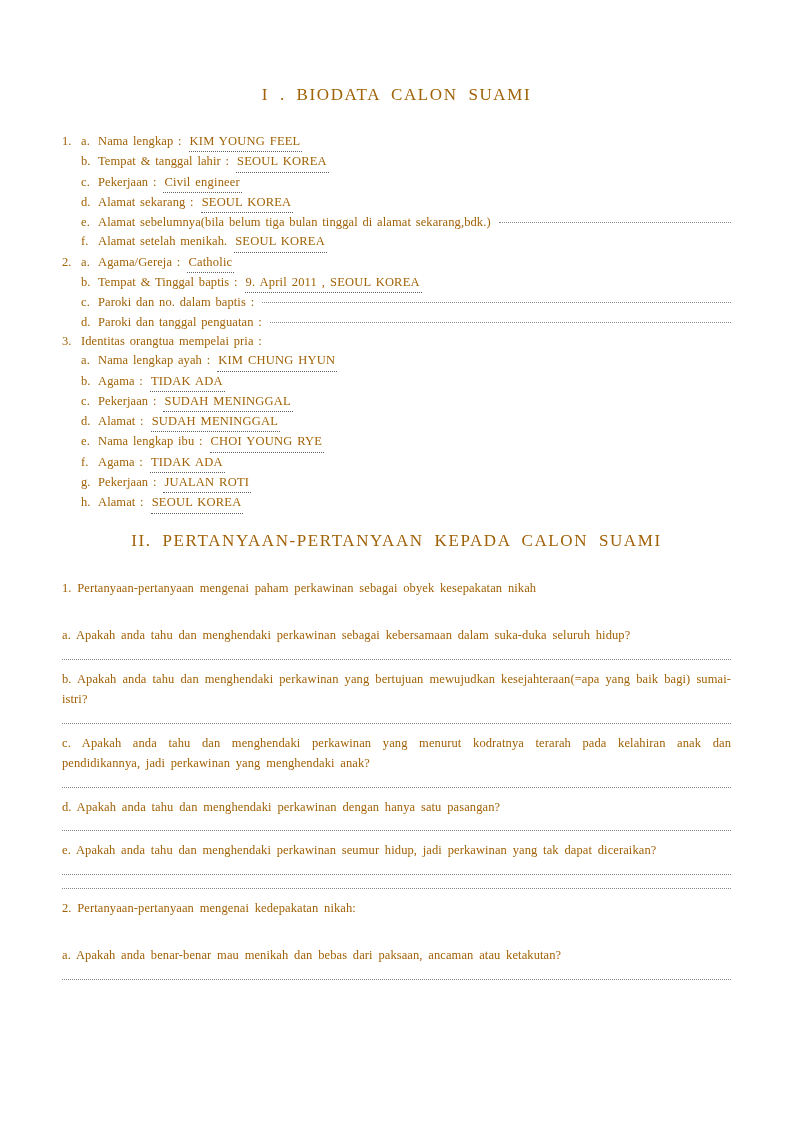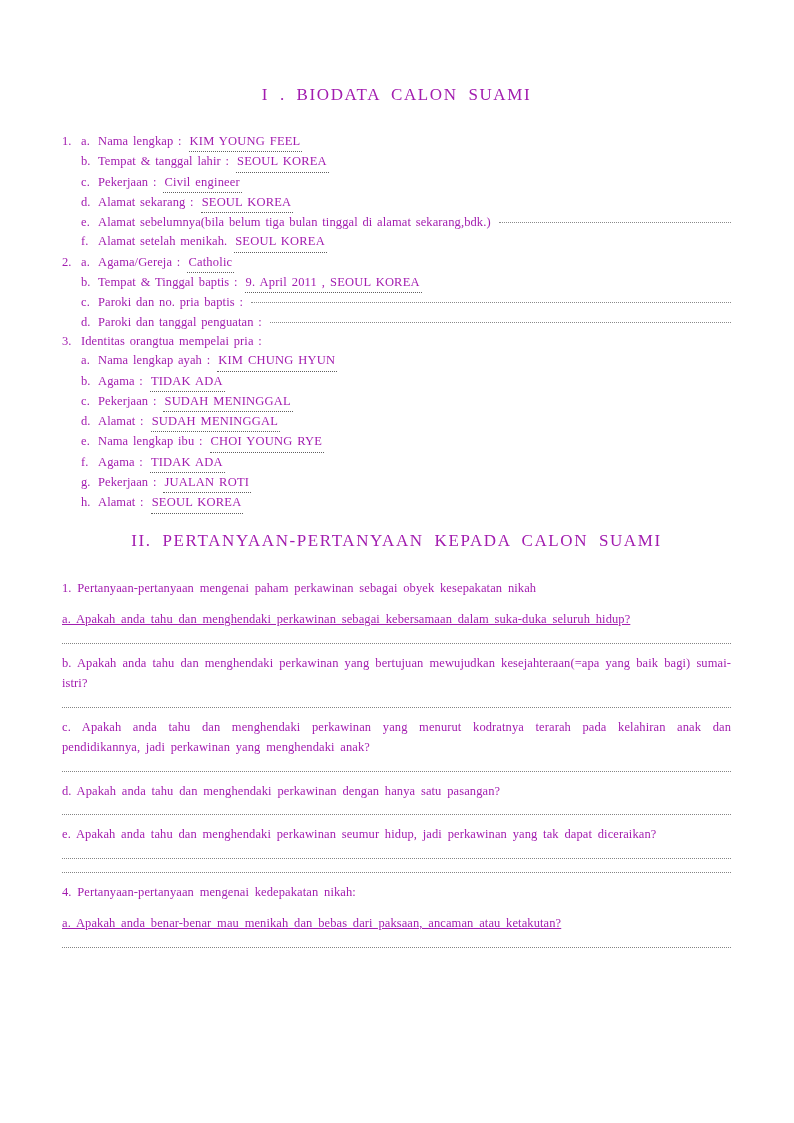--- a/index.html
+++ b/index.html
@@ -5,21 +5,21 @@
   html, body {
     margin: 0;
     padding: 0;
     background: #ffffff;
   }
   .page {
     position: relative;
     width: 794px;
     height: 1123px;
     background: #ffffff;
-    color: #a21caf;
+    color: #a16207;
     font-family: "Liberation Serif", "DejaVu Serif", serif;
     overflow: hidden;
     box-sizing: border-box;
     padding: 85px 63px 0 62px;
   }
   .sec-title {
     text-align: center;
     font-size: 17px;
     font-weight: normal;
     letter-spacing: 1.6px;
@@ -60,21 +60,21 @@
   .para {
     font-size: 12.5px;
     line-height: 20.5px;
     margin: 0;
     text-align: justify;
     word-spacing: 2.5px;
     letter-spacing: 0.1px;
     white-space: pre-line;
   }
   .q        { margin-top: 9px; }
-  .q-first  { margin-top: 11px; text-decoration: underline; }
+  .q-first  { margin-top: 27px; }
   .rule {
     border-bottom: 1px dotted #848484;
     margin-top: 13px;
     height: 0;
   }
   .fillrow { display: flex; align-items: baseline; white-space: normal; }
   .fillrow .fill { transform: translateY(-4px); }
 </style>
 </head>
 <body>
@@ -137,21 +137,21 @@
     <div class="b-row">
       <span class="num"></span>
         <span class="ltr">b.</span>
         <span class="lbl">Tempat &amp; Tinggal baptis :</span>
         <span class="val">9. April  2011  , SEOUL KOREA</span>
     </div>
 
     <div class="b-row">
       <span class="num"></span>
         <span class="ltr">c.</span>
-        <span class="lbl">Paroki dan no. pria baptis :</span>
+        <span class="lbl">Paroki dan no. dalam baptis :</span>
         <span class="fill"></span>
     </div>
 
     <div class="b-row">
       <span class="num"></span>
         <span class="ltr">d.</span>
         <span class="lbl">Paroki dan tanggal penguatan :</span>
         <span class="fill"></span>
     </div>
 
@@ -234,21 +234,21 @@
     <div class="rule"></div>
 
     <p class="para q">d. Apakah anda tahu dan menghendaki perkawinan dengan hanya satu pasangan?</p>
     <div class="rule"></div>
 
     <p class="para q">e. Apakah anda tahu dan menghendaki perkawinan seumur hidup, jadi perkawinan yang tak dapat diceraikan?</p>
     <div class="rule"></div>
 
     <div class="rule"></div>
 
-    <p class="para q">4. Pertanyaan-pertanyaan mengenai kedepakatan nikah:</p>
+    <p class="para q">2. Pertanyaan-pertanyaan mengenai kedepakatan nikah:</p>
 
     <p class="para q q-first">a. Apakah anda benar-benar mau menikah dan bebas dari paksaan, ancaman atau ketakutan?</p>
     <div class="rule"></div>
 
 
   </div>
 
 </div>
 
 </body></html>

